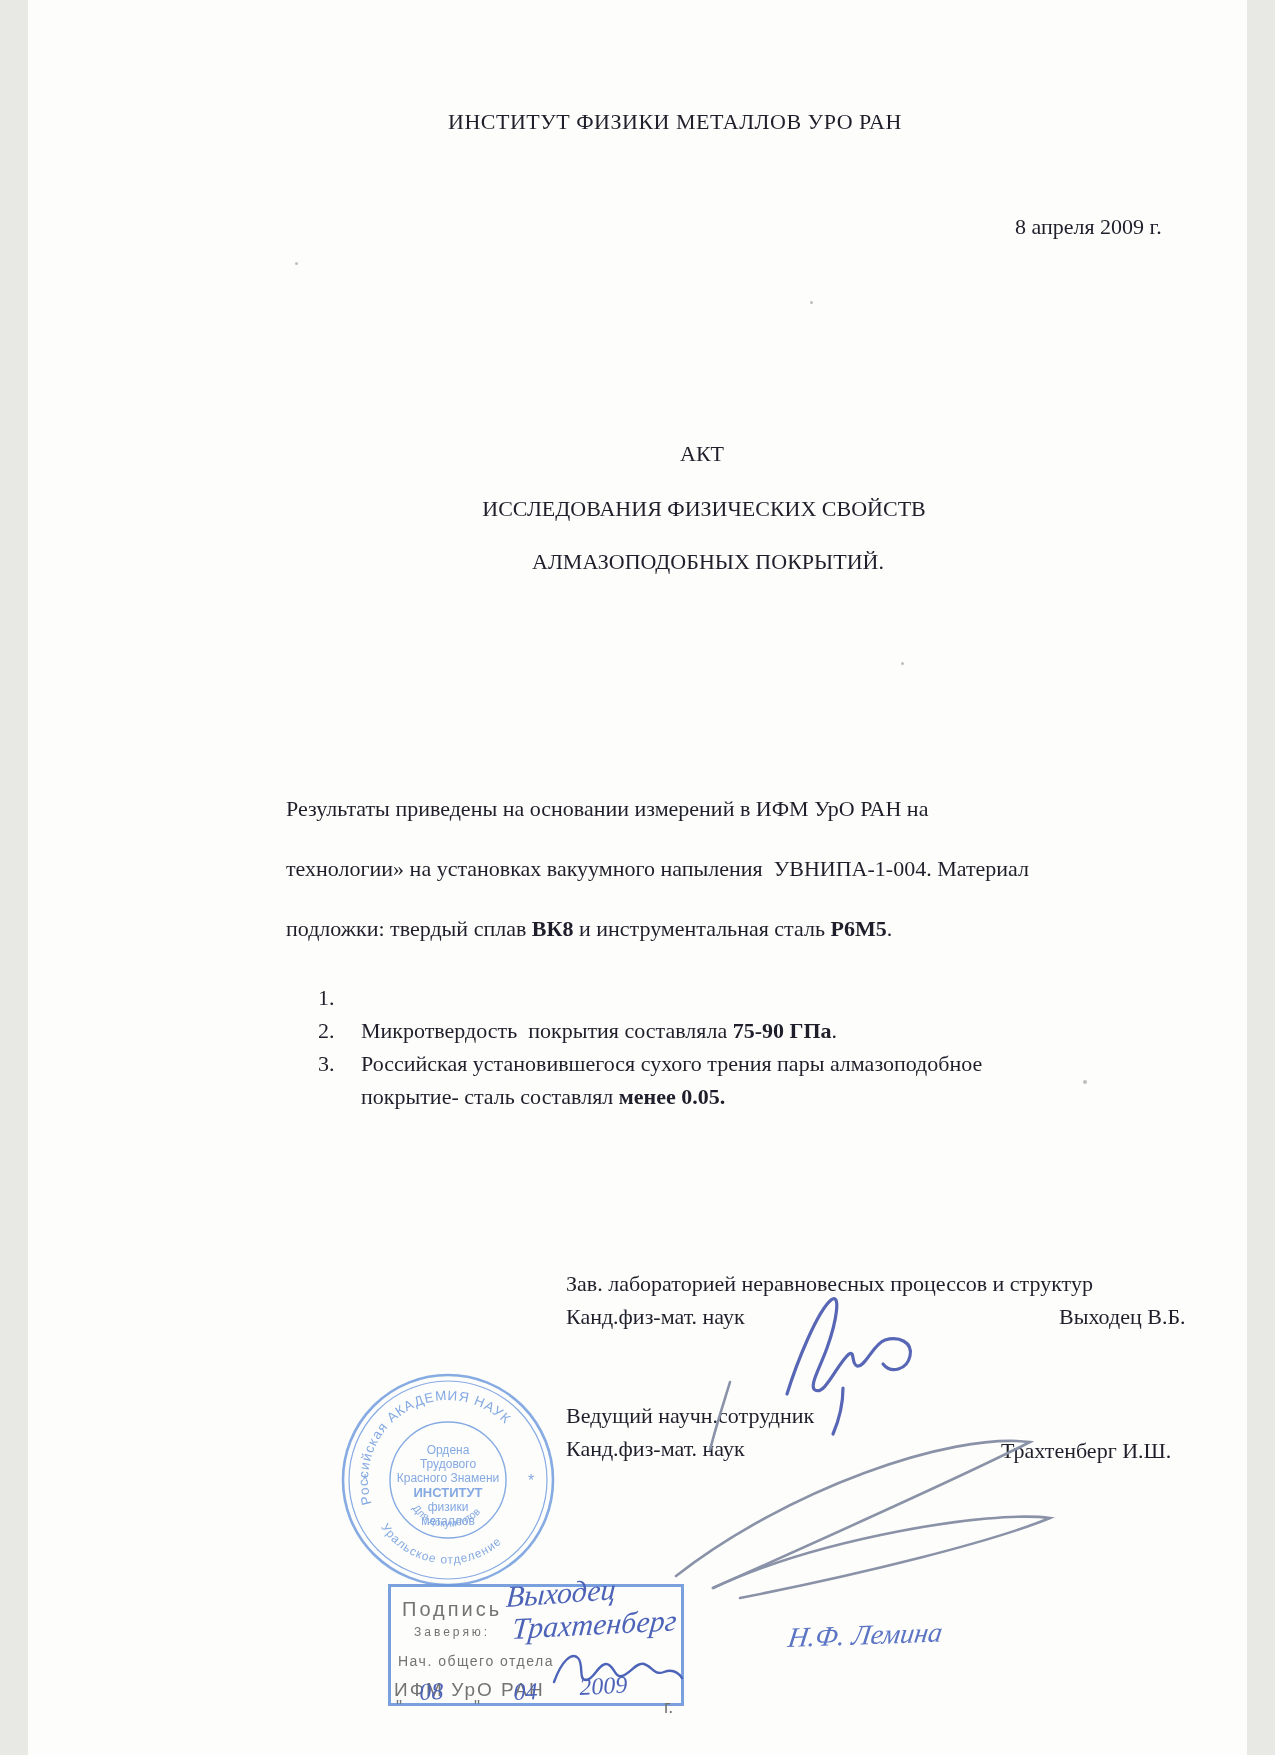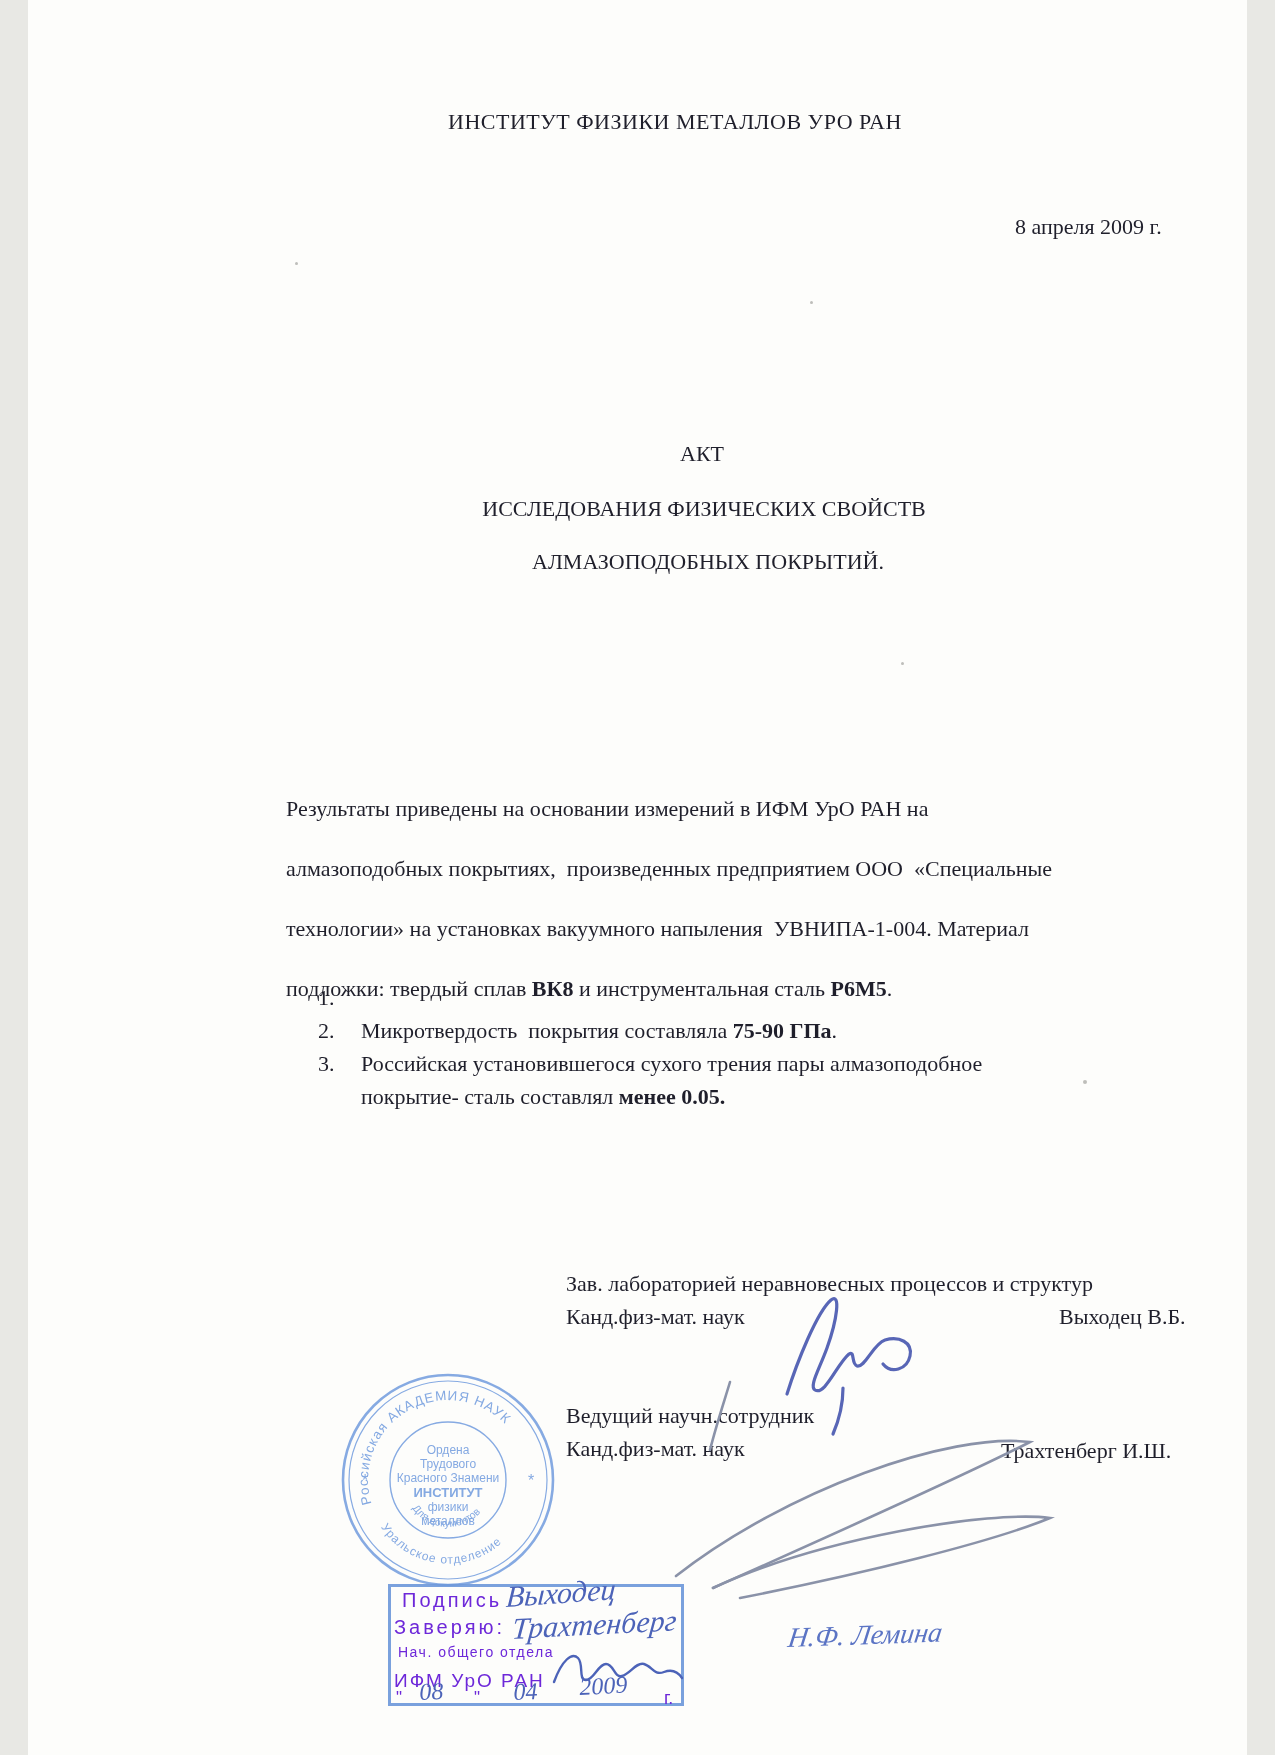--- a/index.html
+++ b/index.html
@@ -15,21 +15,21 @@
   .para-line{white-space:pre-wrap;margin-top:28px;}
   .list-row{display:flex;white-space:pre-wrap;}
   .list-num{width:43px;flex:0 0 43px;}
   .speck{position:absolute;width:3px;height:3px;border-radius:50%;background:#8a8a85;opacity:.55;}
   .stamp-rect{
     position:absolute;left:360px;top:1584px;width:296px;height:122px;
     border:3px solid #6f99da;box-sizing:border-box;opacity:.92;
   }
   .stamp-line{
     position:absolute;font-family:"Liberation Sans", sans-serif;
-    color:#6d28d9;white-space:pre;
+    color:#737373;white-space:pre;margin-top:9px;
   }
   .hand{
     position:absolute;font-family:"Liberation Serif", serif;font-style:italic;
     color:#4c63b8;white-space:pre;transform-origin:left bottom;
   }
   svg{position:absolute;overflow:visible;}
   .rs-text{font-family:"Liberation Sans", sans-serif;fill:#7aa2e0;}
 </style>
 </head>
 <body>
@@ -38,21 +38,20 @@
 
   <div class="abs doc-text" style="left:420px;top:106px;letter-spacing:.5px;">ИНСТИТУТ ФИЗИКИ МЕТАЛЛОВ УРО РАН</div>
   <div class="abs doc-text" style="left:987px;top:211px;">8 апреля 2009 г.</div>
 
   <div class="abs doc-text centered" style="left:674px;top:438px;">АКТ</div>
   <div class="abs doc-text centered" style="left:680px;top:546px;">АЛМАЗОПОДОБНЫХ ПОКРЫТИЙ.</div>
   <div class="abs doc-text centered" style="left:676px;top:493px;">ИССЛЕДОВАНИЯ ФИЗИЧЕСКИХ СВОЙСТВ</div>
 
   <div class="abs doc-text" style="left:258px;top:765px;white-space:normal;">
     <div class="para-line">Результаты приведены на основании измерений в ИФМ УрО РАН на</div>
-    <div class="para-line">алмазоподобных покрытиях,  произведенных предприятием ООО  «Специальные</div>
     <div class="para-line">технологии» на установках вакуумного напыления  УВНИПА-1-004. Материал</div>
     <div class="para-line"><span>подложки: твердый сплав </span><b>ВК8</b><span> и инструментальная сталь </span><b>Р6М5</b><span>.</span></div>
   </div>
 
   <div class="abs doc-text" style="left:290px;top:981px;line-height:33px;white-space:normal;">
     <div class="list-row">
       <span class="list-num">1.</span>
     </div>
     <div class="list-row">
       <span class="list-num">2.</span>
@@ -120,21 +119,21 @@
         <text class="rs-text" x="108" y="139" font-size="12">физики</text>
         <text class="rs-text" x="108" y="153" font-size="12">металлов</text>
       </g>
       <text class="rs-text" x="22" y="114" font-size="16">*</text>
       <text class="rs-text" x="188" y="114" font-size="16">*</text>
     </g>
   </svg>
 
   <div class="stamp-rect"></div>
   <div class="stamp-line" style="left:374px;top:1589px;font-size:20px;letter-spacing:3px;">Подпись</div>
-  <div class="stamp-line" style="left:366px;top:1616px;font-size:20px;letter-spacing:3px;">Заверяю:</div>
+  <div class="stamp-line" style="left:386px;top:1616px;font-size:12px;letter-spacing:3px;">Заверяю:</div>
   <div class="stamp-line" style="left:370px;top:1644px;font-size:14px;letter-spacing:1.5px;">Нач. общего отдела</div>
   <div class="stamp-line" style="left:366px;top:1670px;font-size:19px;letter-spacing:2px;">ИФМ УрО РАН</div>
   <div class="stamp-line" style="left:368px;top:1688px;font-size:17px;">"</div>
   <div class="stamp-line" style="left:446px;top:1688px;font-size:17px;">"</div>
   <div class="stamp-line" style="left:636px;top:1688px;font-size:18px;">г.</div>
 
   <div class="hand" style="left:477px;top:1580px;font-size:30px;transform:rotate(-4deg) skewX(-8deg);">Выходец</div>
   <div class="hand" style="left:483px;top:1612px;font-size:30px;transform:rotate(-3deg) skewX(-8deg);">Трахтенберг</div>
   <div class="hand" style="left:758px;top:1622px;font-size:28px;color:#5b74c4;transform:rotate(-2deg) skewX(-10deg);">Н.Ф. Лемина</div>
   <div class="hand" style="left:392px;top:1679px;font-size:24px;transform:rotate(-3deg);">08</div>

